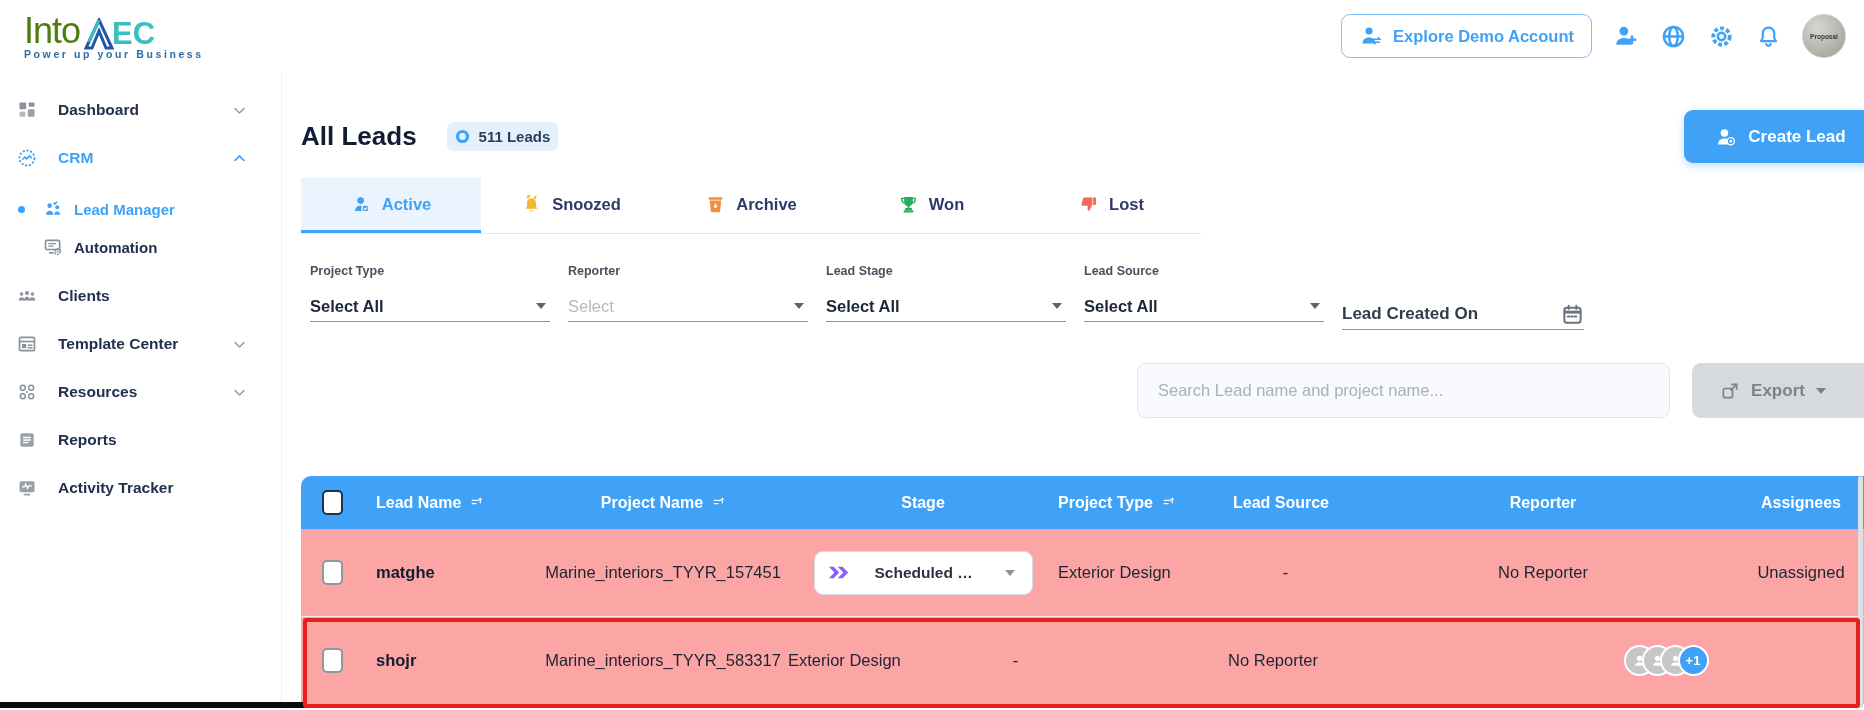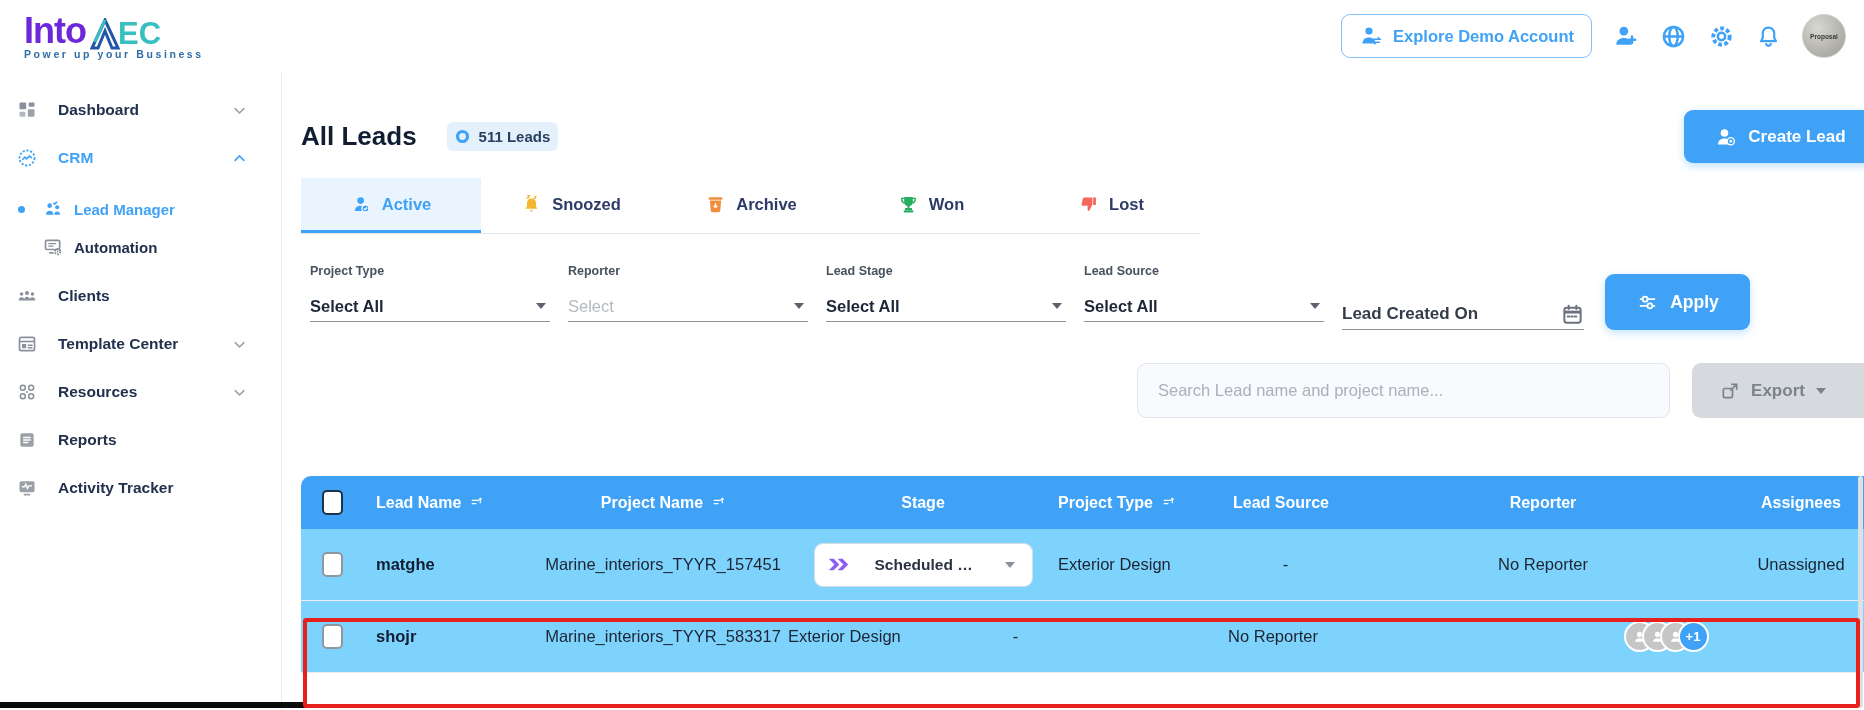--- a/index.html
+++ b/index.html
@@ -3,21 +3,21 @@
 <meta charset="utf-8">
 <style>
   * { margin:0; padding:0; box-sizing:border-box; }
   html,body { width:1864px; height:710px; overflow:hidden; background:#fff;
     font-family:"Liberation Sans","DejaVu Sans",sans-serif; position:relative; }
 
   
   .topbar { height:72px; background:#fff; display:flex; align-items:center; padding:0 18px 0 24px; position:relative; z-index:2; }
   .logo { display:flex; flex-direction:column; line-height:1; }
   .logo-row { display:flex; align-items:flex-end; }
-  .logo-into { font-size:36px; font-weight:700; color:#6d28d9; letter-spacing:-1px; }
+  .logo-into { font-size:36px; font-weight:400; color:#4d7c0f; letter-spacing:-1px; }
   .logo-aec { display:flex; align-items:flex-end; margin-left:2px; }
   .logo-aec .ltr { font-size:31px; font-weight:800; }
   .logo-tagline { font-size:10.5px; font-weight:700; letter-spacing:2.6px; color:#2e6da4; }
   .topbar-right { margin-left:auto; display:flex; align-items:center; gap:21px; }
   .explore-btn { display:flex; align-items:center; gap:10px; border:1.5px solid #82c2fa; border-radius:9px;
     background:#fff; color:#3fa2f7; font-size:16.5px; font-weight:700; padding:9px 17px; cursor:pointer; }
   .icon-btn { background:none; border:none; cursor:pointer; display:flex; align-items:center; }
   .avatar { width:44px; height:44px; border-radius:50%; background:radial-gradient(circle at 35% 30%, #d8d8d2, #9b9b93);
     display:flex; align-items:center; justify-content:center; overflow:hidden; cursor:pointer; border:1px solid #cfcfcf; }
   .avatar span { font-size:6.5px; color:#3a3a3a; font-weight:700; }
@@ -80,21 +80,21 @@
     font-family:"Liberation Sans","DejaVu Sans",sans-serif; }
   .search-input::placeholder { color:#a9b1bb; }
   .export-btn { margin-left:22px; margin-right:-18px; width:190px; height:55px; border:none; border-radius:9px;
     background:#d6dade; color:#7b828c; font-size:17px; font-weight:700; display:flex; align-items:center;
     justify-content:center; gap:11px; cursor:pointer; padding-right:24px; }
 
   
   .table { margin-top:58px; }
   .t-head { height:53px; background:#3fa2f7; border-radius:10px 0 0 0; display:flex; align-items:center;
     color:#fff; font-size:16px; font-weight:700; }
-  .t-row { height:72px; display:flex; align-items:center; background:#7dd3fc; border-bottom:1px solid #ededed;
+  .t-row { height:88px; display:flex; align-items:center; background:#fca5a5; border-bottom:1px solid #ededed;
     font-size:16.5px; color:#1c2433; }
   .col { display:flex; align-items:center; white-space:nowrap; }
   .col-check { width:62px; justify-content:center; flex:none; }
   .col-lead { width:175px; padding-left:13px; flex:none; }
   .col-project { width:250px; justify-content:center; flex:none; }
   .col-stage { width:270px; justify-content:center; flex:none; }
   .col-ptype { width:180px; flex:none; }
   .col-source { width:95px; justify-content:center; flex:none; }
   .col-reporter { width:420px; justify-content:center; flex:none; }
   .col-assignees { flex:1; justify-content:center; padding-right:15px; }
@@ -413,28 +413,20 @@
         <div class="date-ctrl">
           <span class="date-text">Lead Created On</span>
           <svg width="23" height="23" viewBox="0 0 24 24">
             <rect x="3.5" y="5" width="17" height="15.5" rx="2.5" fill="none" stroke="#6b7280" stroke-width="2.1"></rect>
             <path d="M3.5 9.5h17" stroke="#6b7280" stroke-width="3"></path>
             <path d="M8 2.8v3.4M16 2.8v3.4" stroke="#6b7280" stroke-width="2.1" stroke-linecap="round"></path>
             <path d="M7 14h1.6M10.7 14h1.6M14.4 14h1.6" stroke="#6b7280" stroke-width="2" stroke-linecap="round"></path>
           </svg>
         </div>
       </div>
-      <button class="apply-btn">
-        <svg width="23" height="23" viewBox="0 0 24 24">
-          <path d="M4 8.5h16M4 15.5h16" stroke="#fff" stroke-width="2"></path>
-          <circle cx="9.5" cy="8.5" r="2.6" fill="#3fa2f7" stroke="#fff" stroke-width="2"></circle>
-          <circle cx="14.5" cy="15.5" r="2.6" fill="#3fa2f7" stroke="#fff" stroke-width="2"></circle>
-        </svg>
-        <span>Apply</span>
-      </button>
     </div>
 
     <div class="toolbar">
       <input class="search-input" type="text" placeholder="Search Lead name and project name..." style="">
       <button class="export-btn">
         <svg width="20" height="20" viewBox="0 0 24 24">
           <rect x="4" y="9" width="11" height="11" rx="2" fill="none" stroke="#7b828c" stroke-width="2"></rect>
           <path d="M13.5 4H20v6.5" fill="none" stroke="#7b828c" stroke-width="2"></path>
           <path d="M20 4l-7.5 7.5" stroke="#7b828c" stroke-width="2"></path>
         </svg>

